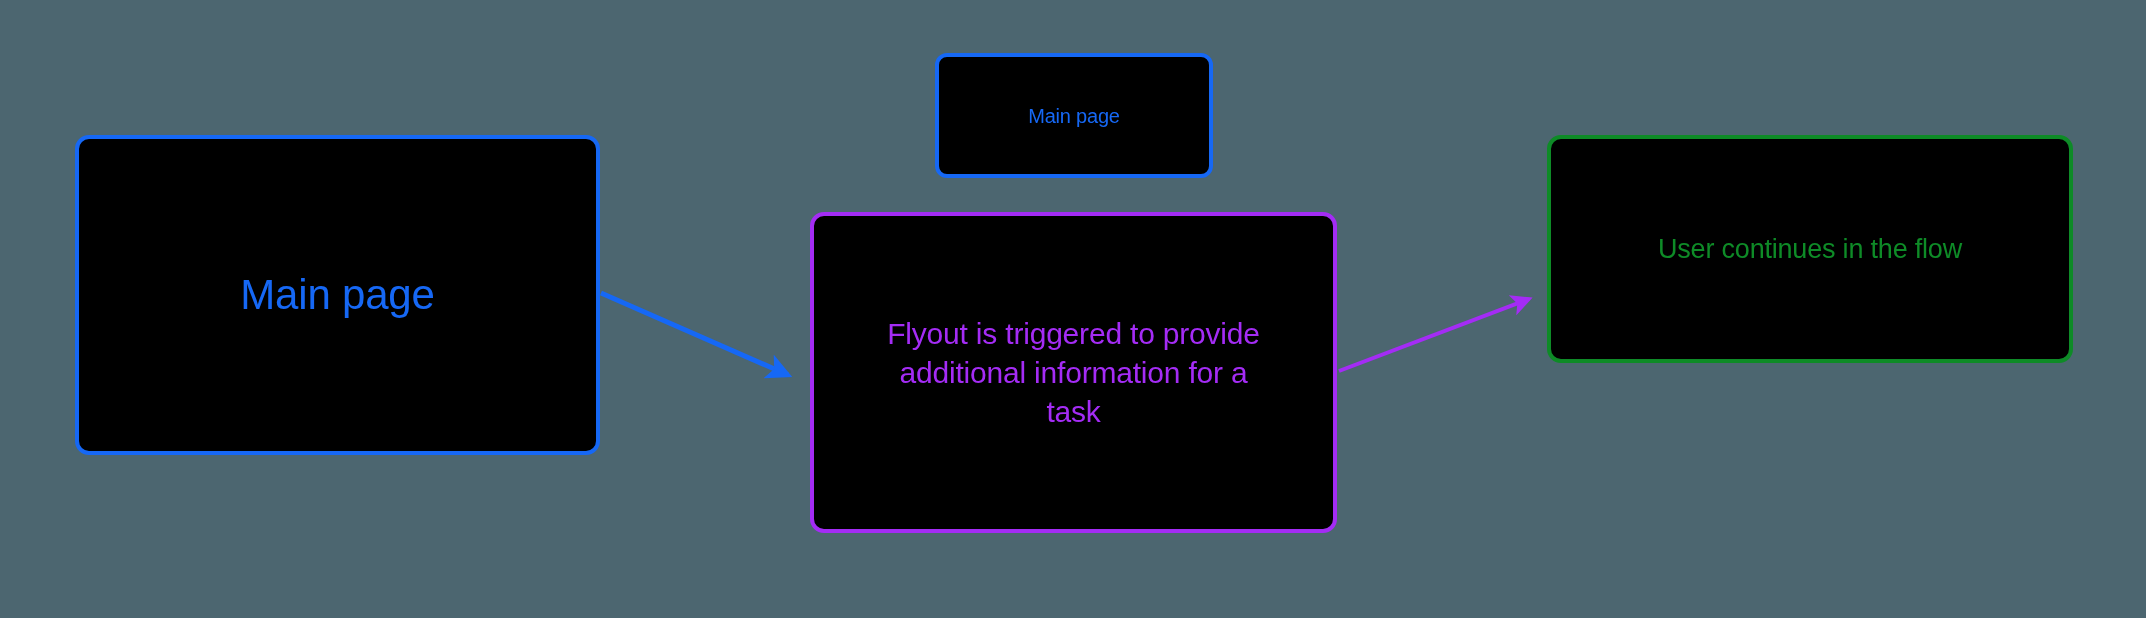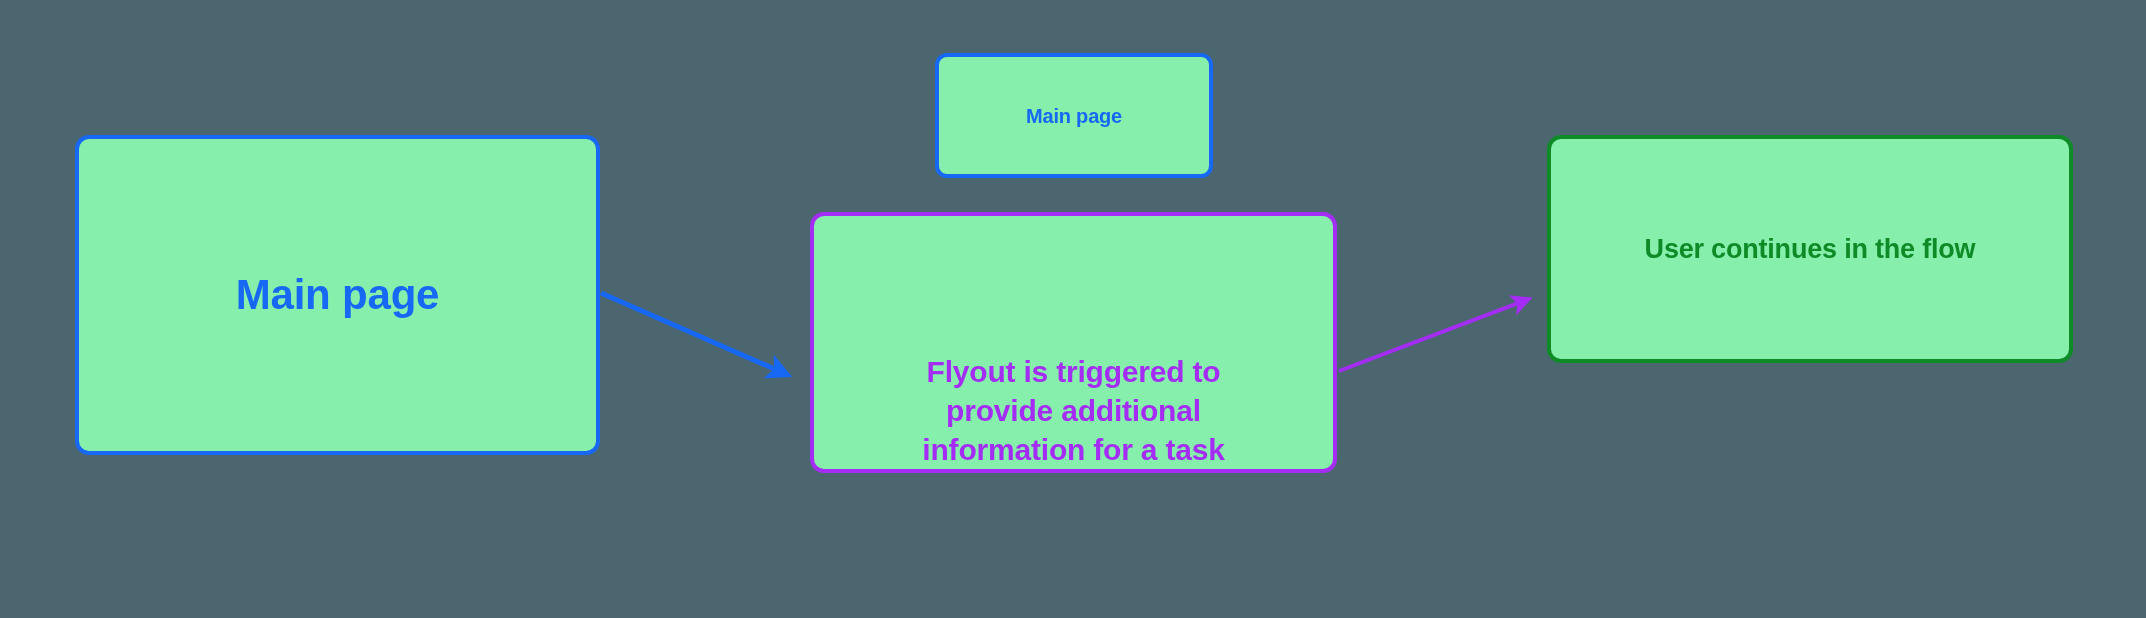--- a/index.html
+++ b/index.html
@@ -14,28 +14,28 @@
   #canvas {
     position: relative;
     width: 2146px;
     height: 618px;
     background: #4c6670;
     overflow: hidden;
   }
   .node {
     position: absolute;
     box-sizing: border-box;
-    background: #86efac;
+    background: #000000;
     border-style: solid;
     border-radius: 14px;
     display: flex;
     align-items: center;
     justify-content: center;
     text-align: center;
-    font-weight: bold;
+    font-weight: normal;
     letter-spacing: -0.2px;
   }
 
   
   #node-main-page-left {
     left: 75px;
     top: 135px;
     width: 525px;
     height: 320px;
     border-width: 4px;
@@ -57,27 +57,26 @@
     font-size: 20px;
     line-height: 1.2;
     border-radius: 12px;
   }
 
   
   #node-flyout {
     left: 810px;
     top: 212px;
     width: 527px;
-    height: 261px;
+    height: 321px;
     border-width: 4px;
     border-color: #a42cf5;
     color: #a42cf5;
     font-size: 30px;
     line-height: 1.3;
-    align-items: flex-end;
   }
   #node-flyout .label {
     padding: 0 28px;
     max-width: 380px;
   }
 
   
   #node-user-continues {
     left: 1547px;
     top: 135px;

